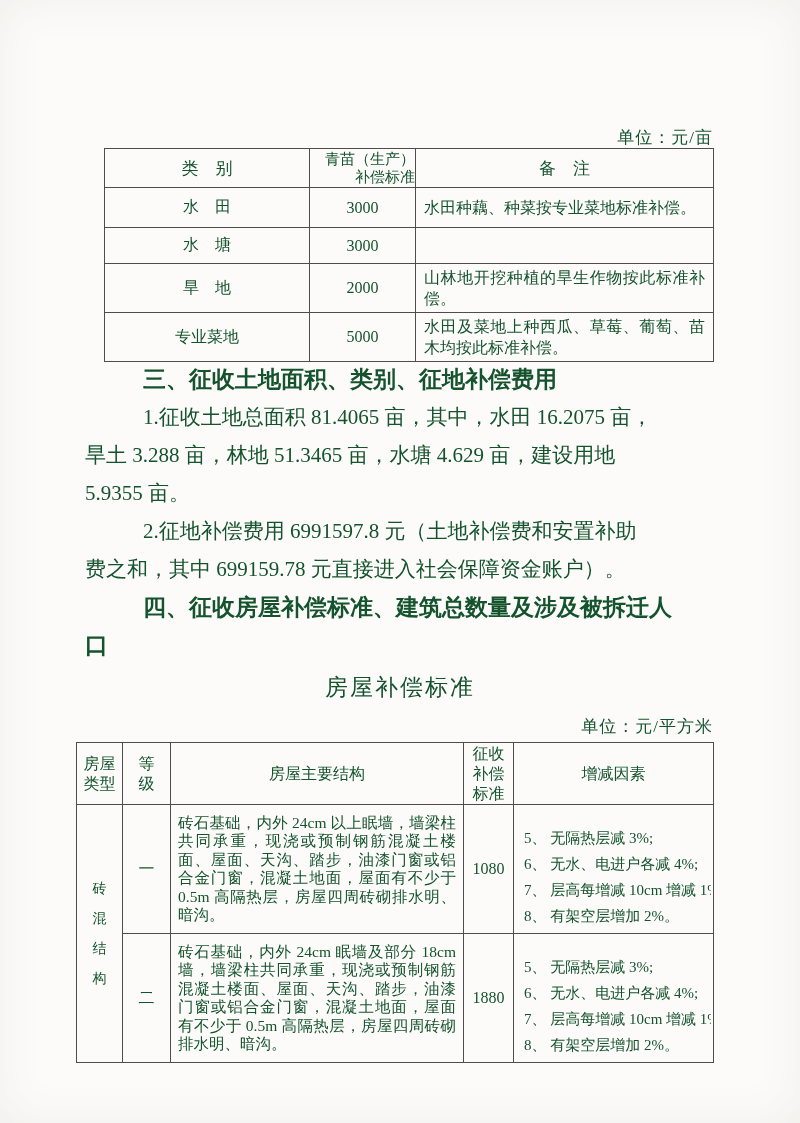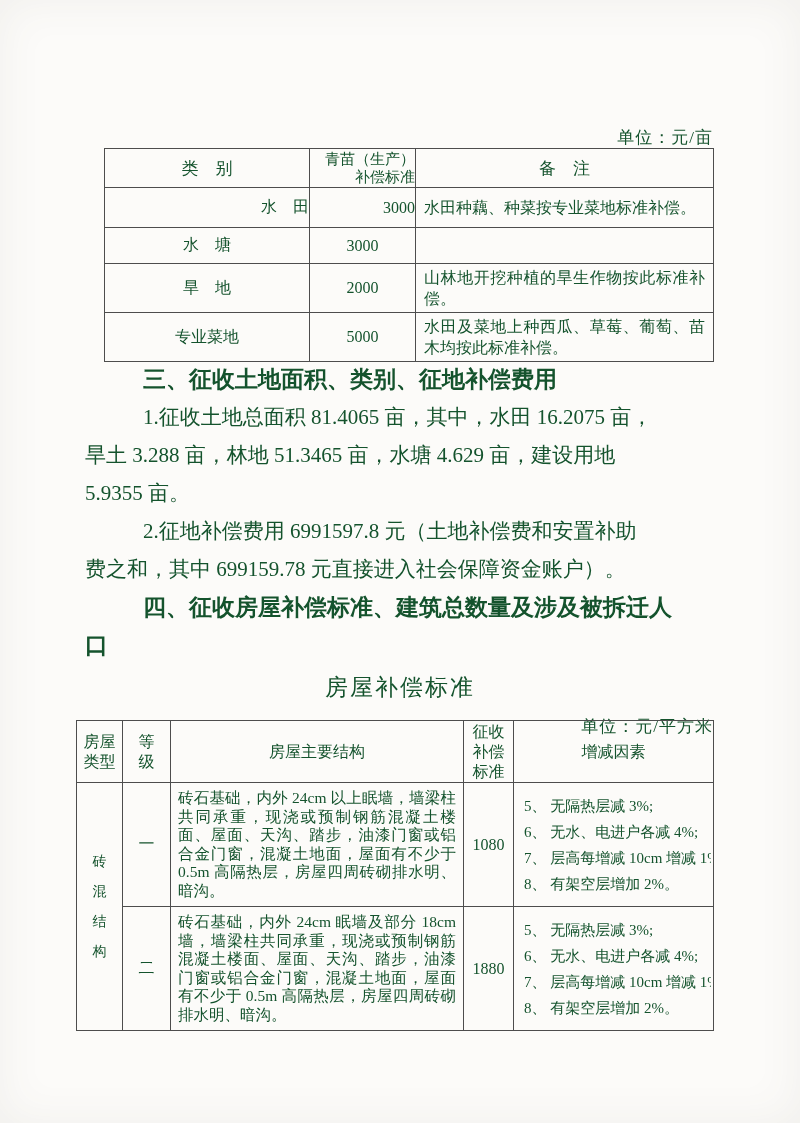--- a/index.html
+++ b/index.html
@@ -43,21 +43,21 @@
     font-size: 16px;
     border: 1.5px solid #3f3f3f;
   }
   .crop-table .col-cat { width: 205px; }
   .crop-table .col-std { width: 106px; }
   .crop-table .col-rem { width: 298px; }
   .crop-table td.center { text-align: center; }
   .crop-table .hdr-cat, .crop-table .hdr-rem { font-size: 17px; text-align: center; }
   .crop-table .hdr-std { font-size: 15px; line-height: 18px; text-align: right; }
   .crop-table .h-row td { height: 39px; }
-  .crop-table .r1 td { height: 40px; text-align: right; }
+  .crop-table .r1 td { height: 40px; }
   .crop-table .r2 td { height: 36px; }
   .crop-table .r3 td { height: 44px; }
   .crop-table .r4 td { height: 46px; }
   .crop-table td.remark {
     text-align: justify;
     font-size: 16px;
     line-height: 21px;
     padding: 3px 8px;
   }
 
@@ -89,21 +89,21 @@
     left: 0;
     width: 800px;
     text-align: center;
     font-size: 23px;
     letter-spacing: 2px;
   }
 
   
   .house-table {
     position: absolute;
-    top: 720px;
+    top: 742px;
     left: 76px;
     width: 637px;
     font-size: 16px;
     border: 1.5px solid #3f3f3f;
   }
   .house-table .col-type { width: 46px; }
   .house-table .col-grade { width: 48px; }
   .house-table .col-struct { width: 293px; }
   .house-table .col-std { width: 50px; }
   .house-table .col-fact { width: 200px; }
@@ -116,21 +116,21 @@
   .house-table .r1 td { height: 110px; }
   .house-table .r2 td { height: 117px; }
   .house-table td.center { text-align: center; }
   .house-table td.struct {
     text-align: justify;
     font-size: 15.5px;
     line-height: 18.5px;
     padding: 6px 7px;
     vertical-align: middle;
   }
-  .house-table td.factors { padding: 4px 2px 4px 10px; }
+  .house-table td.factors { padding: 20px 2px 4px 10px; }
   .house-table .factor-line {
     font-size: 15px;
     line-height: 26px;
     white-space: nowrap;
     overflow: hidden;
   }
   .vertical-label {
     display: inline-block;
     width: 18px;
     word-break: break-all;

